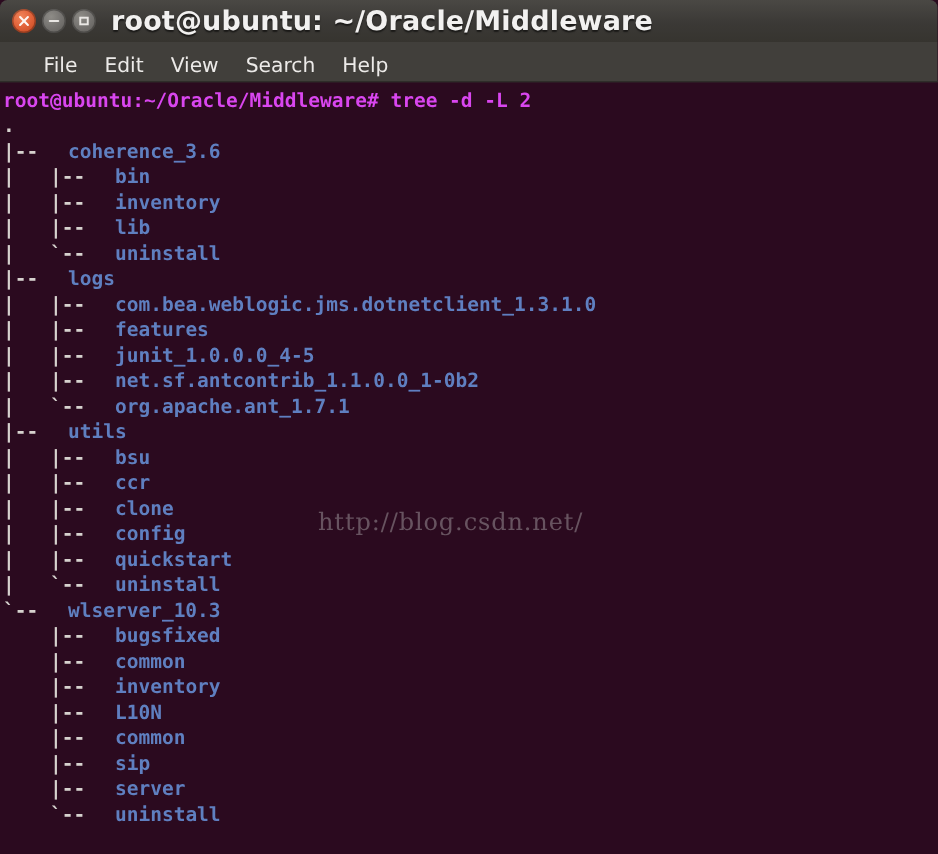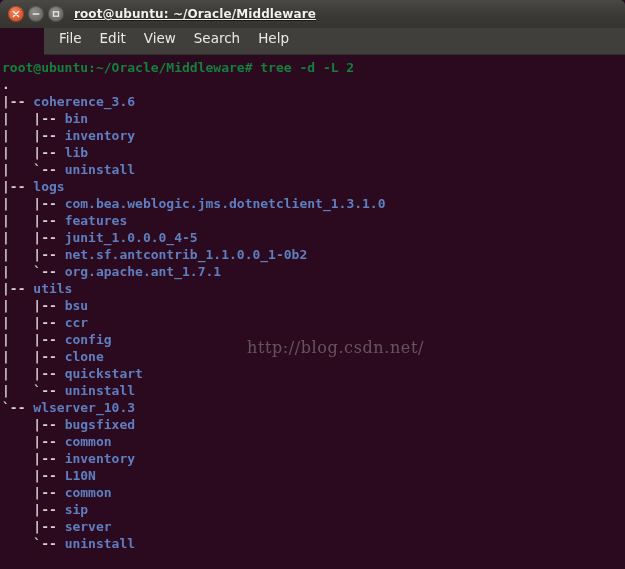--- a/index.html
+++ b/index.html
@@ -56,37 +56,35 @@
   }
   .wbtn.min, .wbtn.max {
     background: radial-gradient(circle at 38% 32%, #8e8c87 0%, #757370 48%, #5d5b57 100%);
     box-shadow: inset 0 0 0 1px rgba(0,0,0,.28);
   }
   .wbtn svg { display: block; }
   .title-text {
     color: #f2f1f0;
     font-family: "DejaVu Sans", sans-serif;
     font-weight: bold;
-    font-size: 12px;
+    font-size: 18px;
     letter-spacing: .1px;
     text-shadow: 0 1px 1px rgba(0,0,0,.55);
     white-space: nowrap;
-    text-decoration: underline;
   }
   
   .menubar {
     height: 27px;
     flex: 0 0 27px;
     background: #413f3b;
     display: flex;
-    align-items: flex-start;
-    padding-left: 6px;
+    align-items: flex-end;
+    padding-left: 20px;
     box-sizing: border-box;
     border-bottom: 1px solid #2e2c29;
-    margin-left: 44px;
   }
   .menu-item {
     color: #eceae8;
     font-family: "DejaVu Sans", sans-serif;
     font-size: 13.5px;
     padding: 2px 9px;
     white-space: nowrap;
     cursor: default;
   }
   
@@ -102,34 +100,33 @@
     font-family: "DejaVu Sans Mono", monospace;
     font-size: 13px;
     font-weight: bold;
     line-height: 17px;
     height: 17px;
     white-space: pre;
     color: #d8d4d0;
     letter-spacing: 0px;
   }
   .tline .branch { color: #d6d2ce; }
-  .tline .dir    { color: #5f7fc0; }
-  .tline .prompt { color: #15803d; font-weight: bold; }
+  .tline .dir    { color: #5f7fc0; margin-left: 12px; }
+  .tline .prompt { color: #d946ef; font-weight: bold; }
   .watermark {
     position: absolute;
     left: 212px;
     top: 283px;
     color: #8d8188;
     opacity: .62;
     font-family: "DejaVu Serif", serif;
     font-size: 16px;
     letter-spacing: .6px;
     white-space: nowrap;
     pointer-events: none;
-    margin-left: 35px;
   }
 </style>
 </head>
 <body>
 
 <div class="window">
 
   <div class="titlebar">
     <div class="wbtns">
       <div class="wbtn close">
@@ -170,22 +167,22 @@
         <div class="tline"><span class="branch">|   `-- </span><span class="dir">uninstall</span></div>
         <div class="tline"><span class="branch">|-- </span><span class="dir">logs</span></div>
         <div class="tline"><span class="branch">|   |-- </span><span class="dir">com.bea.weblogic.jms.dotnetclient_1.3.1.0</span></div>
         <div class="tline"><span class="branch">|   |-- </span><span class="dir">features</span></div>
         <div class="tline"><span class="branch">|   |-- </span><span class="dir">junit_1.0.0.0_4-5</span></div>
         <div class="tline"><span class="branch">|   |-- </span><span class="dir">net.sf.antcontrib_1.1.0.0_1-0b2</span></div>
         <div class="tline"><span class="branch">|   `-- </span><span class="dir">org.apache.ant_1.7.1</span></div>
         <div class="tline"><span class="branch">|-- </span><span class="dir">utils</span></div>
         <div class="tline"><span class="branch">|   |-- </span><span class="dir">bsu</span></div>
         <div class="tline"><span class="branch">|   |-- </span><span class="dir">ccr</span></div>
+        <div class="tline"><span class="branch">|   |-- </span><span class="dir">clone</span></div>
         <div class="tline"><span class="branch">|   |-- </span><span class="dir">config</span></div>
-        <div class="tline"><span class="branch">|   |-- </span><span class="dir">clone</span></div>
         <div class="tline"><span class="branch">|   |-- </span><span class="dir">quickstart</span></div>
         <div class="tline"><span class="branch">|   `-- </span><span class="dir">uninstall</span></div>
         <div class="tline"><span class="branch">`-- </span><span class="dir">wlserver_10.3</span></div>
         <div class="tline"><span class="branch">    |-- </span><span class="dir">bugsfixed</span></div>
         <div class="tline"><span class="branch">    |-- </span><span class="dir">common</span></div>
         <div class="tline"><span class="branch">    |-- </span><span class="dir">inventory</span></div>
         <div class="tline"><span class="branch">    |-- </span><span class="dir">L10N</span></div>
         <div class="tline"><span class="branch">    |-- </span><span class="dir">common</span></div>
         <div class="tline"><span class="branch">    |-- </span><span class="dir">sip</span></div>
         <div class="tline"><span class="branch">    |-- </span><span class="dir">server</span></div>

